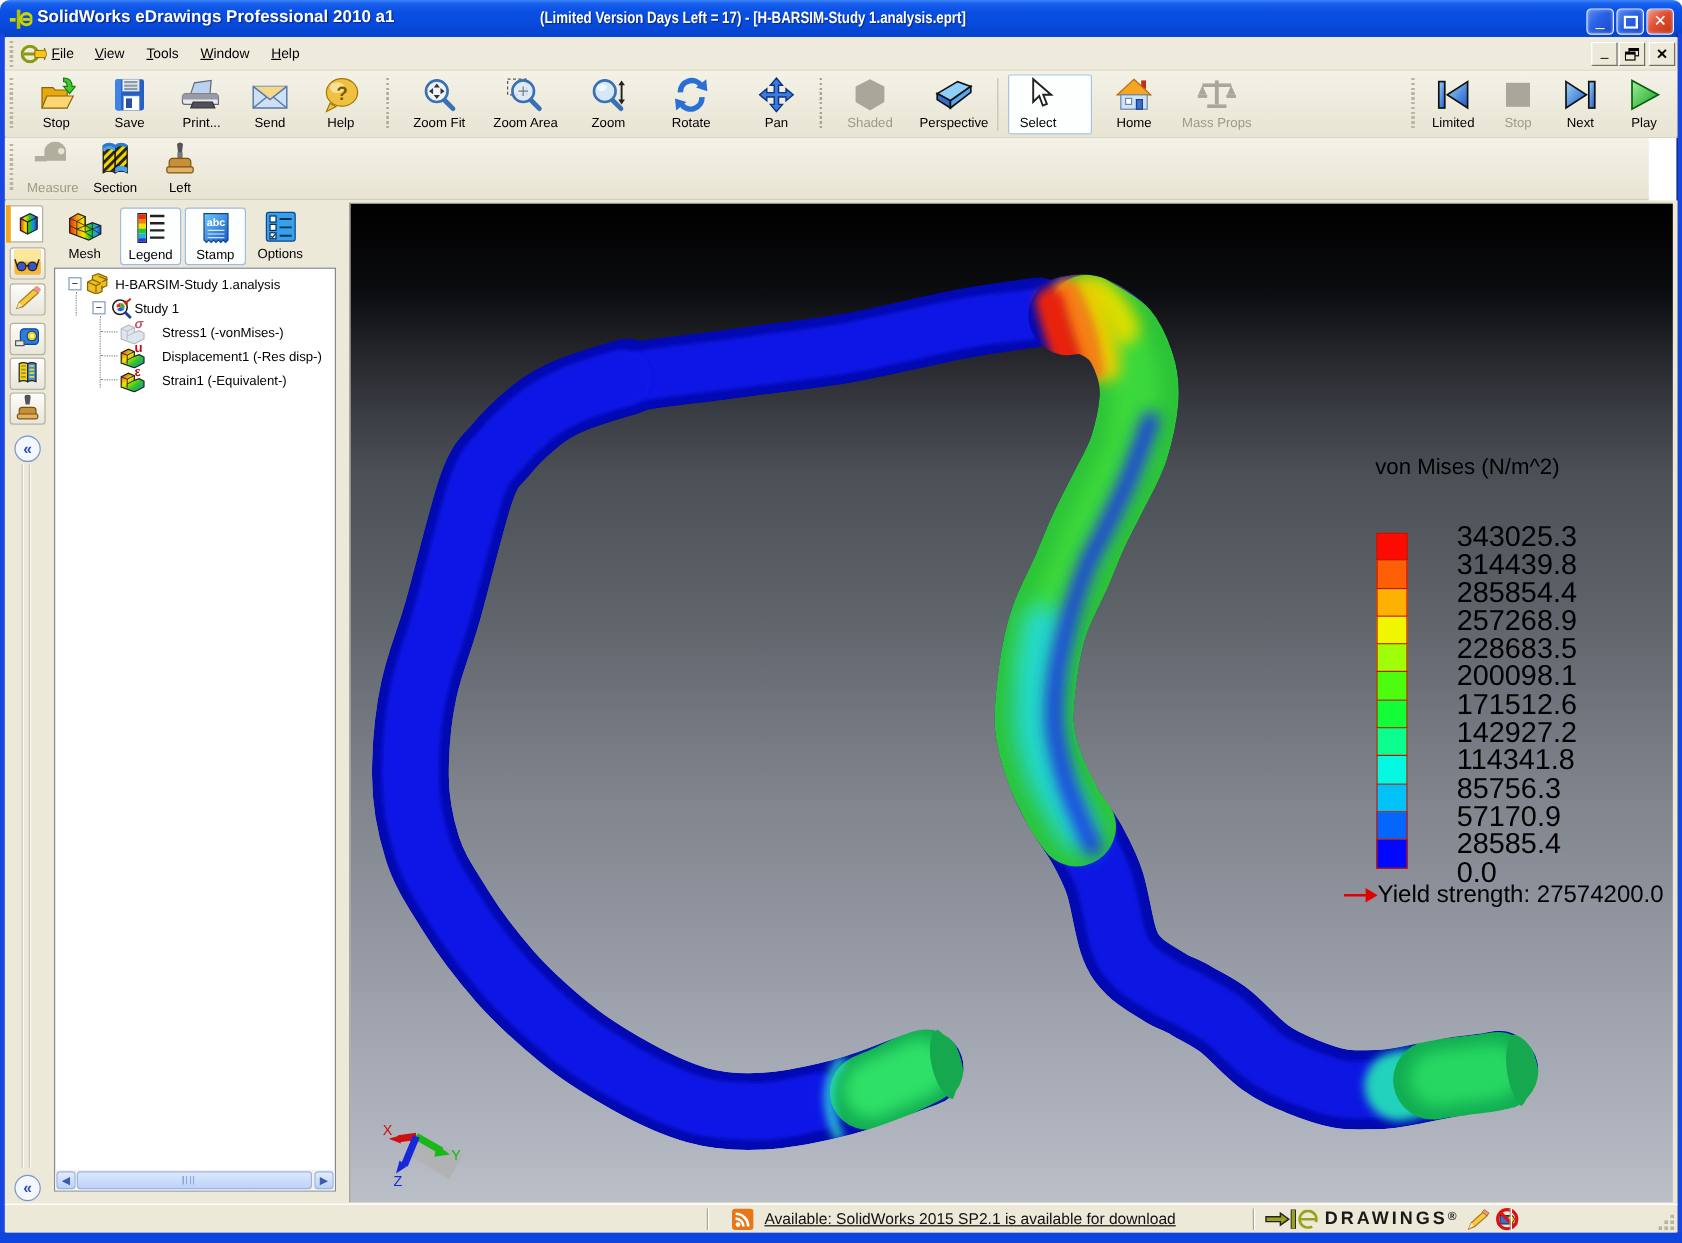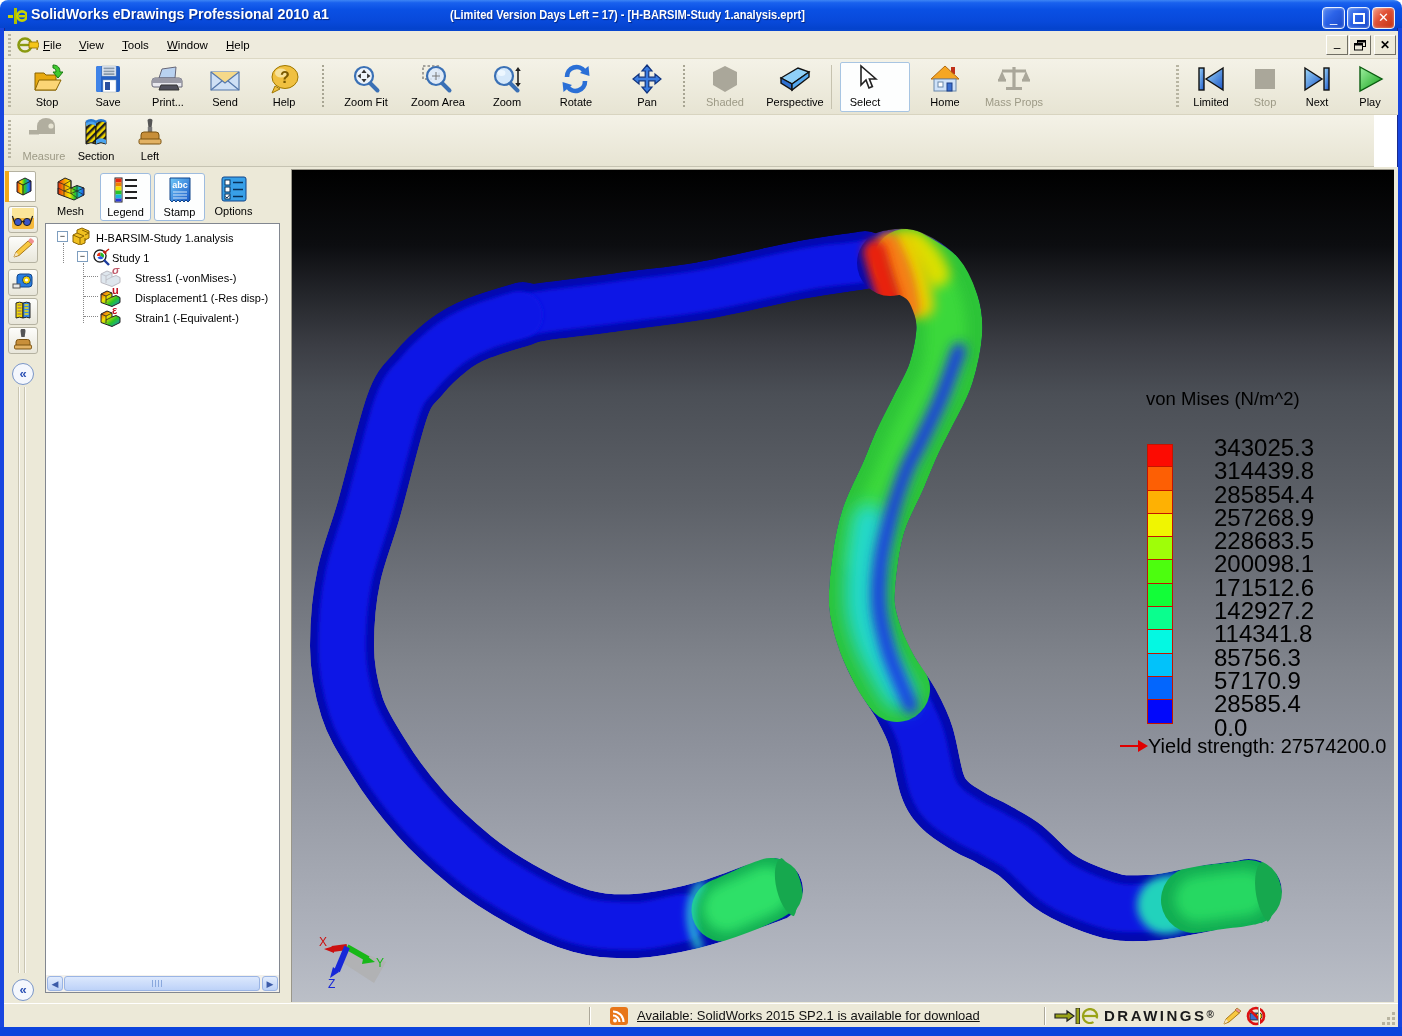--- a/index.html
+++ b/index.html
@@ -392,21 +392,21 @@
           <path d="M72,784 l11,8 -13,2 z" fill="#18b818"></path>
           <path d="M55,777 L45,801" stroke="#1828d8" stroke-width="6"></path>
           <path d="M41,797 l-3,11 9,-6 z" fill="#1828d8"></path>
           <text x="27" y="776" font-size="12" fill="#cc1010" font-family="Liberation Sans">X</text>
           <text x="84" y="797" font-size="12" fill="#18b818" font-family="Liberation Sans">Y</text>
           <text x="36" y="818" font-size="12" fill="#1828d8" font-family="Liberation Sans">Z</text>
         </g>
       </svg>
 
 
-      <div class="abs vtext" style="left:854px;top:218px;font-size:18.5px">von Mises (N/m^2)</div>
+      <div class="abs vtext" style="left:854px;top:208px;font-size:18.5px">von Mises (N/m^2)</div>
       <div class="abs" style="left:855px;top:274px;width:26px;height:280px">
         <div style="height:23.3px;background:#fc0b02;border:1px solid #c41400"></div>
         <div style="height:23.3px;background:#fd5f04;border:1px solid #c41400;border-top:none"></div>
         <div style="height:23.3px;background:#feb103;border:1px solid #c41400;border-top:none"></div>
         <div style="height:23.3px;background:#f0f501;border:1px solid #c41400;border-top:none"></div>
         <div style="height:23.3px;background:#9ffe08;border:1px solid #c41400;border-top:none"></div>
         <div style="height:23.3px;background:#4cfe0e;border:1px solid #c41400;border-top:none"></div>
         <div style="height:23.3px;background:#12fe38;border:1px solid #c41400;border-top:none"></div>
         <div style="height:23.3px;background:#0afe8e;border:1px solid #c41400;border-top:none"></div>
         <div style="height:23.3px;background:#04f8e2;border:1px solid #c41400;border-top:none"></div>

